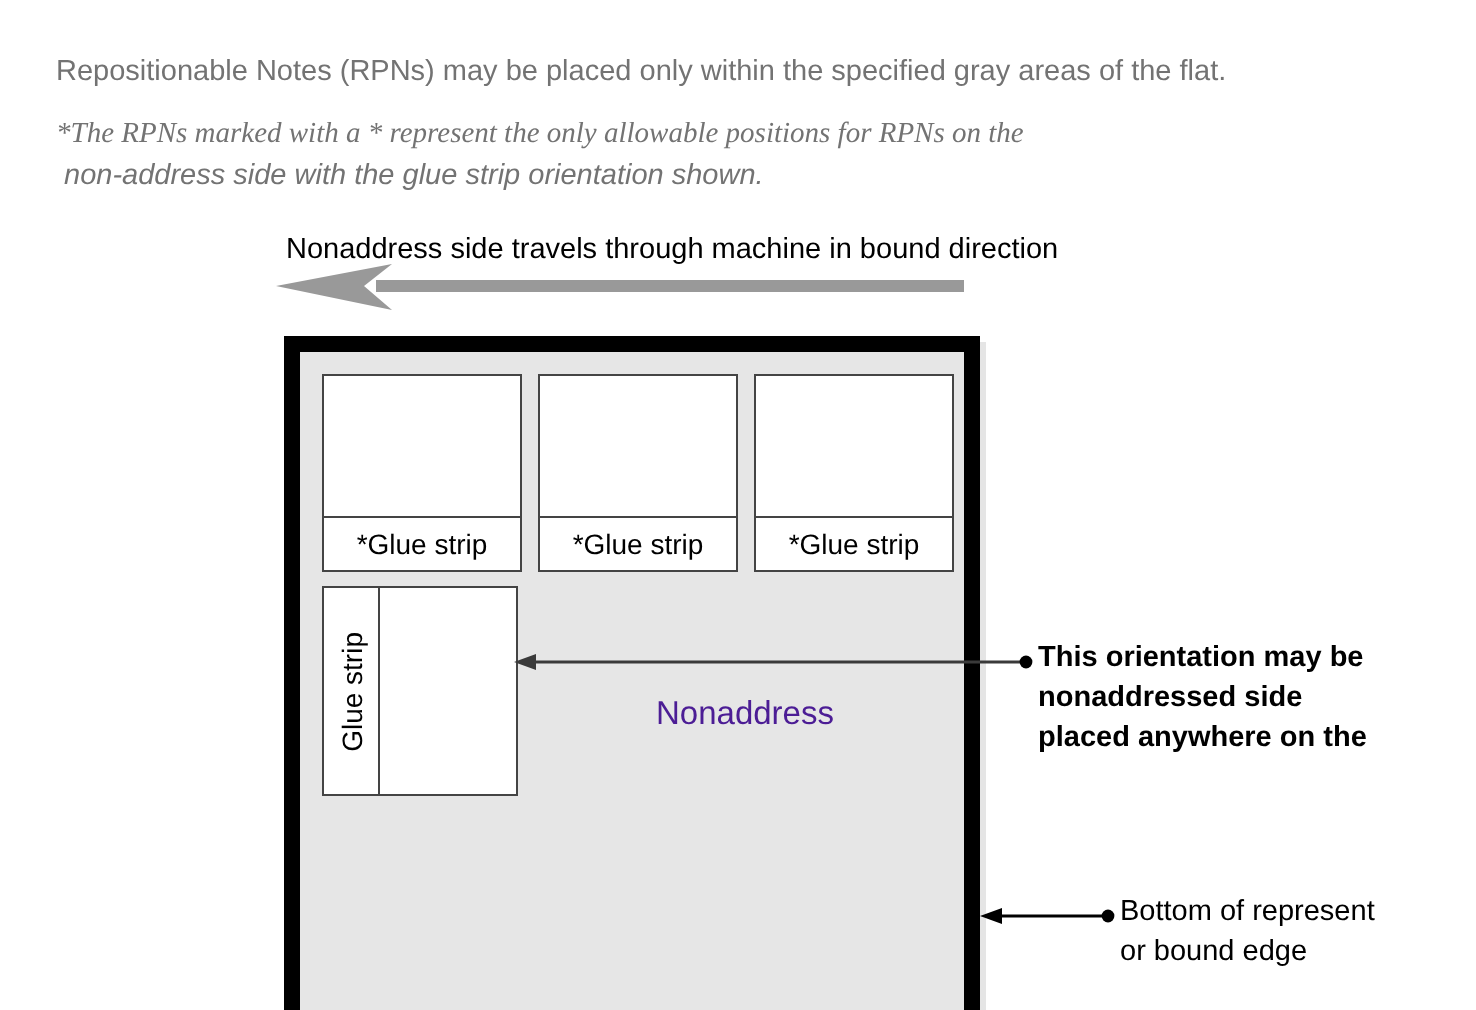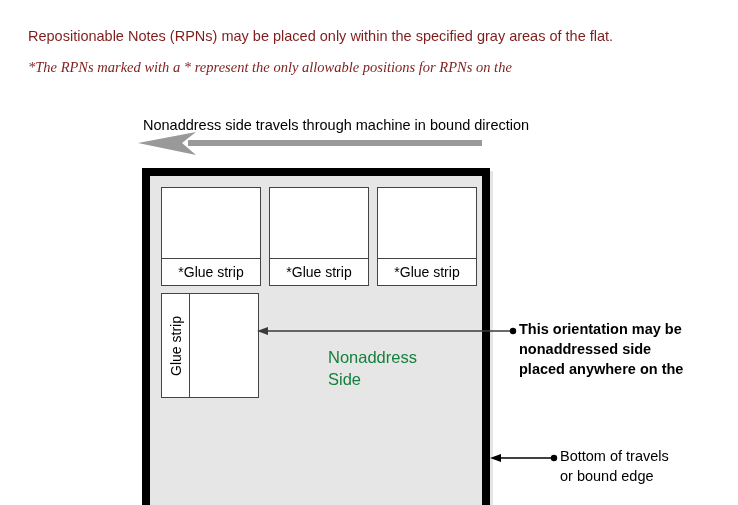--- a/index.html
+++ b/index.html
@@ -12,21 +12,21 @@
     overflow:hidden;
   }
   .stage { position:absolute; left:0; top:0; width:738px; height:505px; }
 
   
   .hdr-line {
     position:absolute;
     font-size:14.5px;
     line-height:18px;
     white-space:nowrap;
-    color:#7f1d1d;
+    color:#737373;
   }
   #hdr1 { left:28px; top:27px; }
   #hdr2 { left:28px; top:58px; font-style:italic;font-family:Liberation Serif, serif; }
   #hdr3 { left:32px; top:79px; font-style:italic; }
 
   
   #travel-caption {
     position:absolute; left:143px; top:117px;
     font-size:14.5px; white-space:nowrap;
   }
@@ -98,21 +98,21 @@
     white-space:nowrap;
   }
   #rpn-vertical-body { flex:1 1 auto; }
 
   
   #nonaddress-label {
     position:absolute;
     left:178px; top:170px;
     font-size:16.5px;
     line-height:22px;
-    color:#15803d;
+    color:#4c1d95;
     white-space:nowrap;
   }
 
   
   #orientation-callout {
     position:absolute;
     left:519px; top:319px;
     width:200px;
     font-size:14.5px;
     line-height:20px;
@@ -129,20 +129,21 @@
   }
   #bottom-leader { position:absolute; left:488px; top:449px; }
 </style>
 </head>
 <body>
 
 <div class="stage">
 
   <div class="hdr-line" id="hdr1">Repositionable Notes (RPNs) may be placed only within the specified gray areas of the flat.</div>
   <div class="hdr-line" id="hdr2">*The RPNs marked with a * represent the only allowable positions for RPNs on the</div>
+  <div class="hdr-line" id="hdr3"> non-address side with the glue strip orientation shown.</div>
 
   <div id="travel-caption">Nonaddress side travels through machine in bound direction</div>
 
   <svg id="travel-arrow" width="350" height="30" viewBox="0 0 350 30">
     <path d="M 0,13 L 58,2 L 44,13 L 58,25 Z" fill="#999999"></path>
     <rect x="50" y="10" width="294" height="6" fill="#999999"></rect>
   </svg>
 
   <div id="flat-box">
 
@@ -163,21 +164,20 @@
 
     <div id="rpn-note-vertical">
       <div id="rpn-vertical-glue">
         <span>Glue strip</span>
       </div>
       <div id="rpn-vertical-body"></div>
     </div>
 
     <div id="nonaddress-label">
       <div>Nonaddress</div>
-      <div>Side</div>
     </div>
 
     <div id="bound-edge-bar"></div>
   </div>
 
   <svg id="orientation-leader" width="262" height="18" viewBox="0 0 262 18">
     <line x1="10" y1="9" x2="256" y2="9" stroke="#3a3a3a" stroke-width="1.4"></line>
     <path d="M 2,9 L 13,5 L 13,13 Z" fill="#3a3a3a"></path>
     <circle cx="258" cy="9" r="3.2" fill="#000000"></circle>
   </svg>
@@ -188,17 +188,17 @@
     <div>placed anywhere on the</div>
   </div>
 
   <svg id="bottom-leader" width="72" height="18" viewBox="0 0 72 18">
     <line x1="10" y1="9" x2="65" y2="9" stroke="#000000" stroke-width="1.4"></line>
     <path d="M 2,9 L 13,5 L 13,13 Z" fill="#000000"></path>
     <circle cx="66" cy="9" r="3.2" fill="#000000"></circle>
   </svg>
 
   <div id="bottom-callout">
-    <div>Bottom of travels</div>
+    <div>Bottom of represent</div>
     <div>or bound edge</div>
   </div>
 
 </div>
 
 </body></html>

